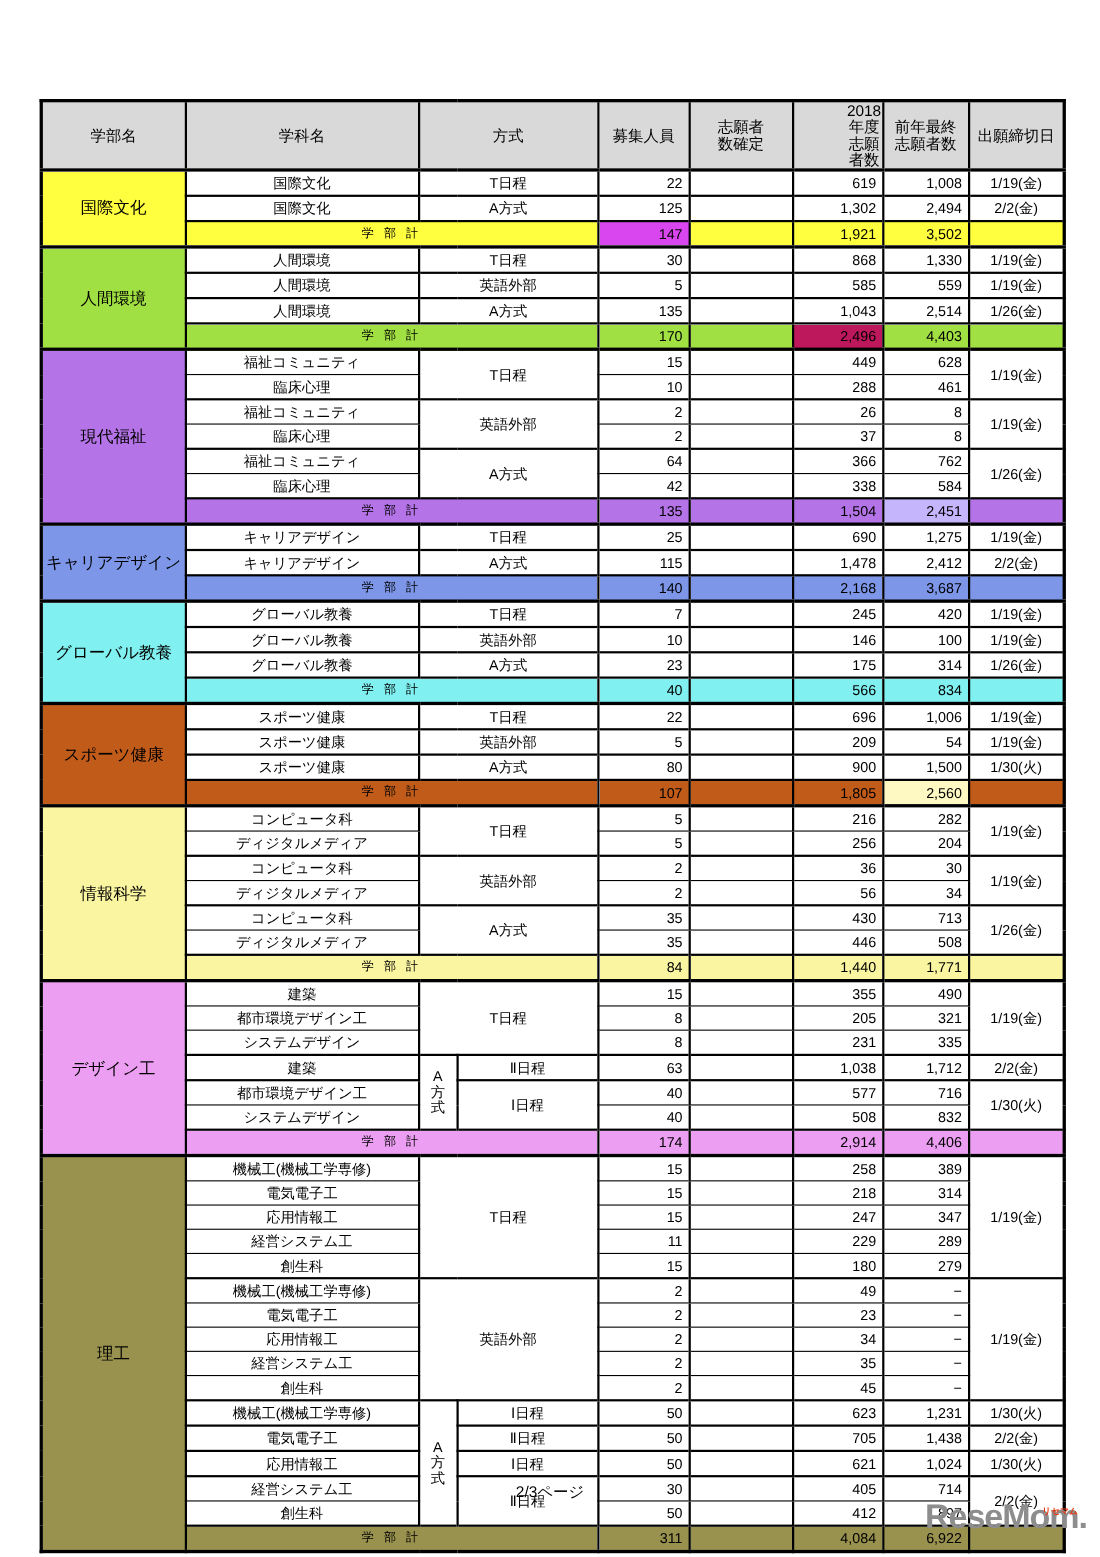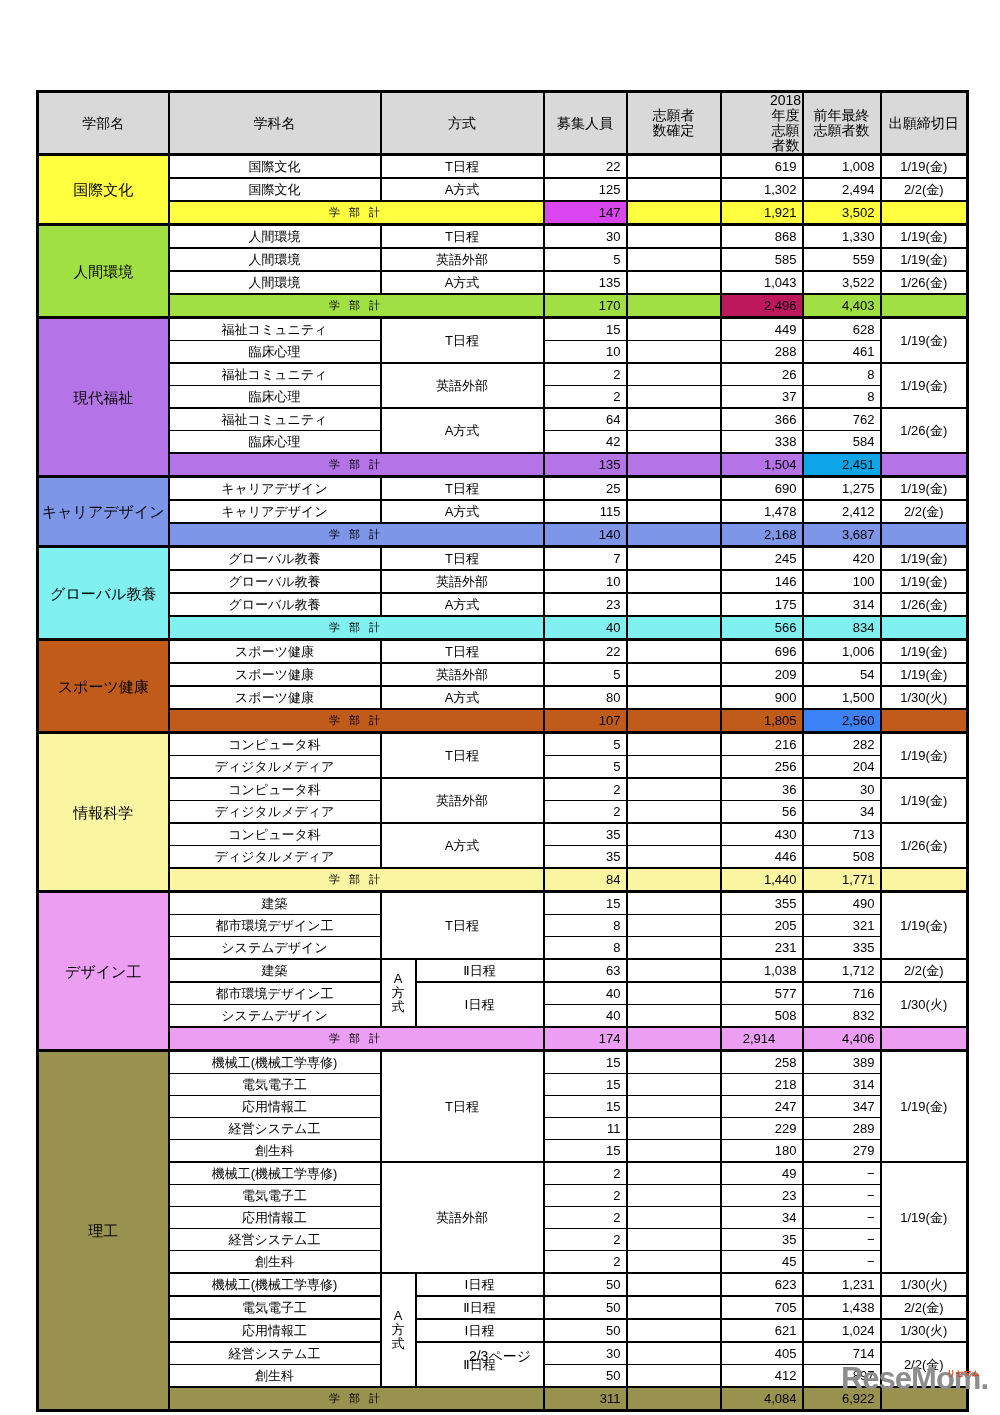--- a/index.html
+++ b/index.html
@@ -113,21 +113,21 @@
         <td class="num">585</td>
         <td class="num">559</td>
         <td class="deadline" rowspan="1">1/19(金)</td>
       </tr>
       <tr class="grp-top">
         <td class="dept">人間環境</td>
         <td class="method" rowspan="1" colspan="2">A方式</td>
         <td class="num">135</td>
         <td></td>
         <td class="num">1,043</td>
-        <td class="num">3,522</td>
+        <td class="num">2,514</td>
         <td class="deadline" rowspan="1">1/26(金)</td>
       </tr>
       <tr class="grp-top">
         <td class="total-label" colspan="3" style="background: rgb(161, 224, 66);">学 部 計</td>
         <td class="num" style="background: rgb(161, 224, 66);">170</td>
         <td style="background: rgb(161, 224, 66);"></td>
         <td class="num" style="background: #be185d;">2,496</td>
         <td class="num" style="background: rgb(161, 224, 66);">4,403</td>
         <td class="deadline" style="background: rgb(161, 224, 66);"></td>
       </tr>
@@ -178,21 +178,21 @@
         <td class="num">42</td>
         <td></td>
         <td class="num">338</td>
         <td class="num">584</td>
       </tr>
       <tr class="grp-top">
         <td class="total-label" colspan="3" style="background: rgb(181, 115, 232);">学 部 計</td>
         <td class="num" style="background: rgb(181, 115, 232);">135</td>
         <td style="background: rgb(181, 115, 232);"></td>
         <td class="num" style="background: rgb(181, 115, 232);">1,504</td>
-        <td class="num" style="background: #0ea5e9;">2,451</td>
+        <td class="num" style="background: #c4b5fd;">2,451</td>
         <td class="deadline" style="background: rgb(181, 115, 232);"></td>
       </tr>
       <tr class="fac-top">
         <td class="faculty" rowspan="3" style="background: rgb(125, 150, 232);">キャリアデザイン</td>
         <td class="dept">キャリアデザイン</td>
         <td class="method" rowspan="1" colspan="2">T日程</td>
         <td class="num">25</td>
         <td></td>
         <td class="num">690</td>
         <td class="num">1,275</td>
@@ -277,21 +277,21 @@
         <td></td>
         <td class="num">900</td>
         <td class="num">1,500</td>
         <td class="deadline" rowspan="1">1/30(火)</td>
       </tr>
       <tr class="grp-top">
         <td class="total-label" colspan="3" style="background: rgb(192, 91, 26);">学 部 計</td>
         <td class="num" style="background: rgb(192, 91, 26);">107</td>
         <td style="background: rgb(192, 91, 26);"></td>
         <td class="num" style="background: rgb(192, 91, 26);">1,805</td>
-        <td class="num" style="background: #3b82f6; padding-left: 13px;">2,560</td>
+        <td class="num" style="background: #fef9c3; padding-left: 13px;">2,560</td>
         <td class="deadline" style="background: rgb(192, 91, 26);"></td>
       </tr>
       <tr class="fac-top">
         <td class="faculty" rowspan="7" style="background: rgb(250, 245, 160);">情報科学</td>
         <td class="dept">コンピュータ科</td>
         <td class="method" rowspan="2" colspan="2">T日程</td>
         <td class="num">5</td>
         <td></td>
         <td class="num">216</td>
         <td class="num">282</td>
@@ -393,21 +393,21 @@
         <td class="dept">システムデザイン</td>
         <td class="num">40</td>
         <td></td>
         <td class="num">508</td>
         <td class="num">832</td>
       </tr>
       <tr class="grp-top">
         <td class="total-label" colspan="3" style="background: rgb(236, 159, 242);">学 部 計</td>
         <td class="num" style="background: rgb(236, 159, 242);">174</td>
         <td style="background: rgb(236, 159, 242);"></td>
-        <td class="num" style="background: rgb(236, 159, 242); text-align: center;">2,914</td>
+        <td class="num" style="background: rgb(236, 159, 242);">2,914</td>
         <td class="num" style="background: rgb(236, 159, 242);">4,406</td>
         <td class="deadline" style="background: rgb(236, 159, 242);"></td>
       </tr>
       <tr class="fac-top">
         <td class="faculty" rowspan="16" style="background: rgb(153, 145, 78);">理工</td>
         <td class="dept">機械工(機械工学専修)</td>
         <td class="method" rowspan="5" colspan="2">T日程</td>
         <td class="num">15</td>
         <td></td>
         <td class="num">258</td>

